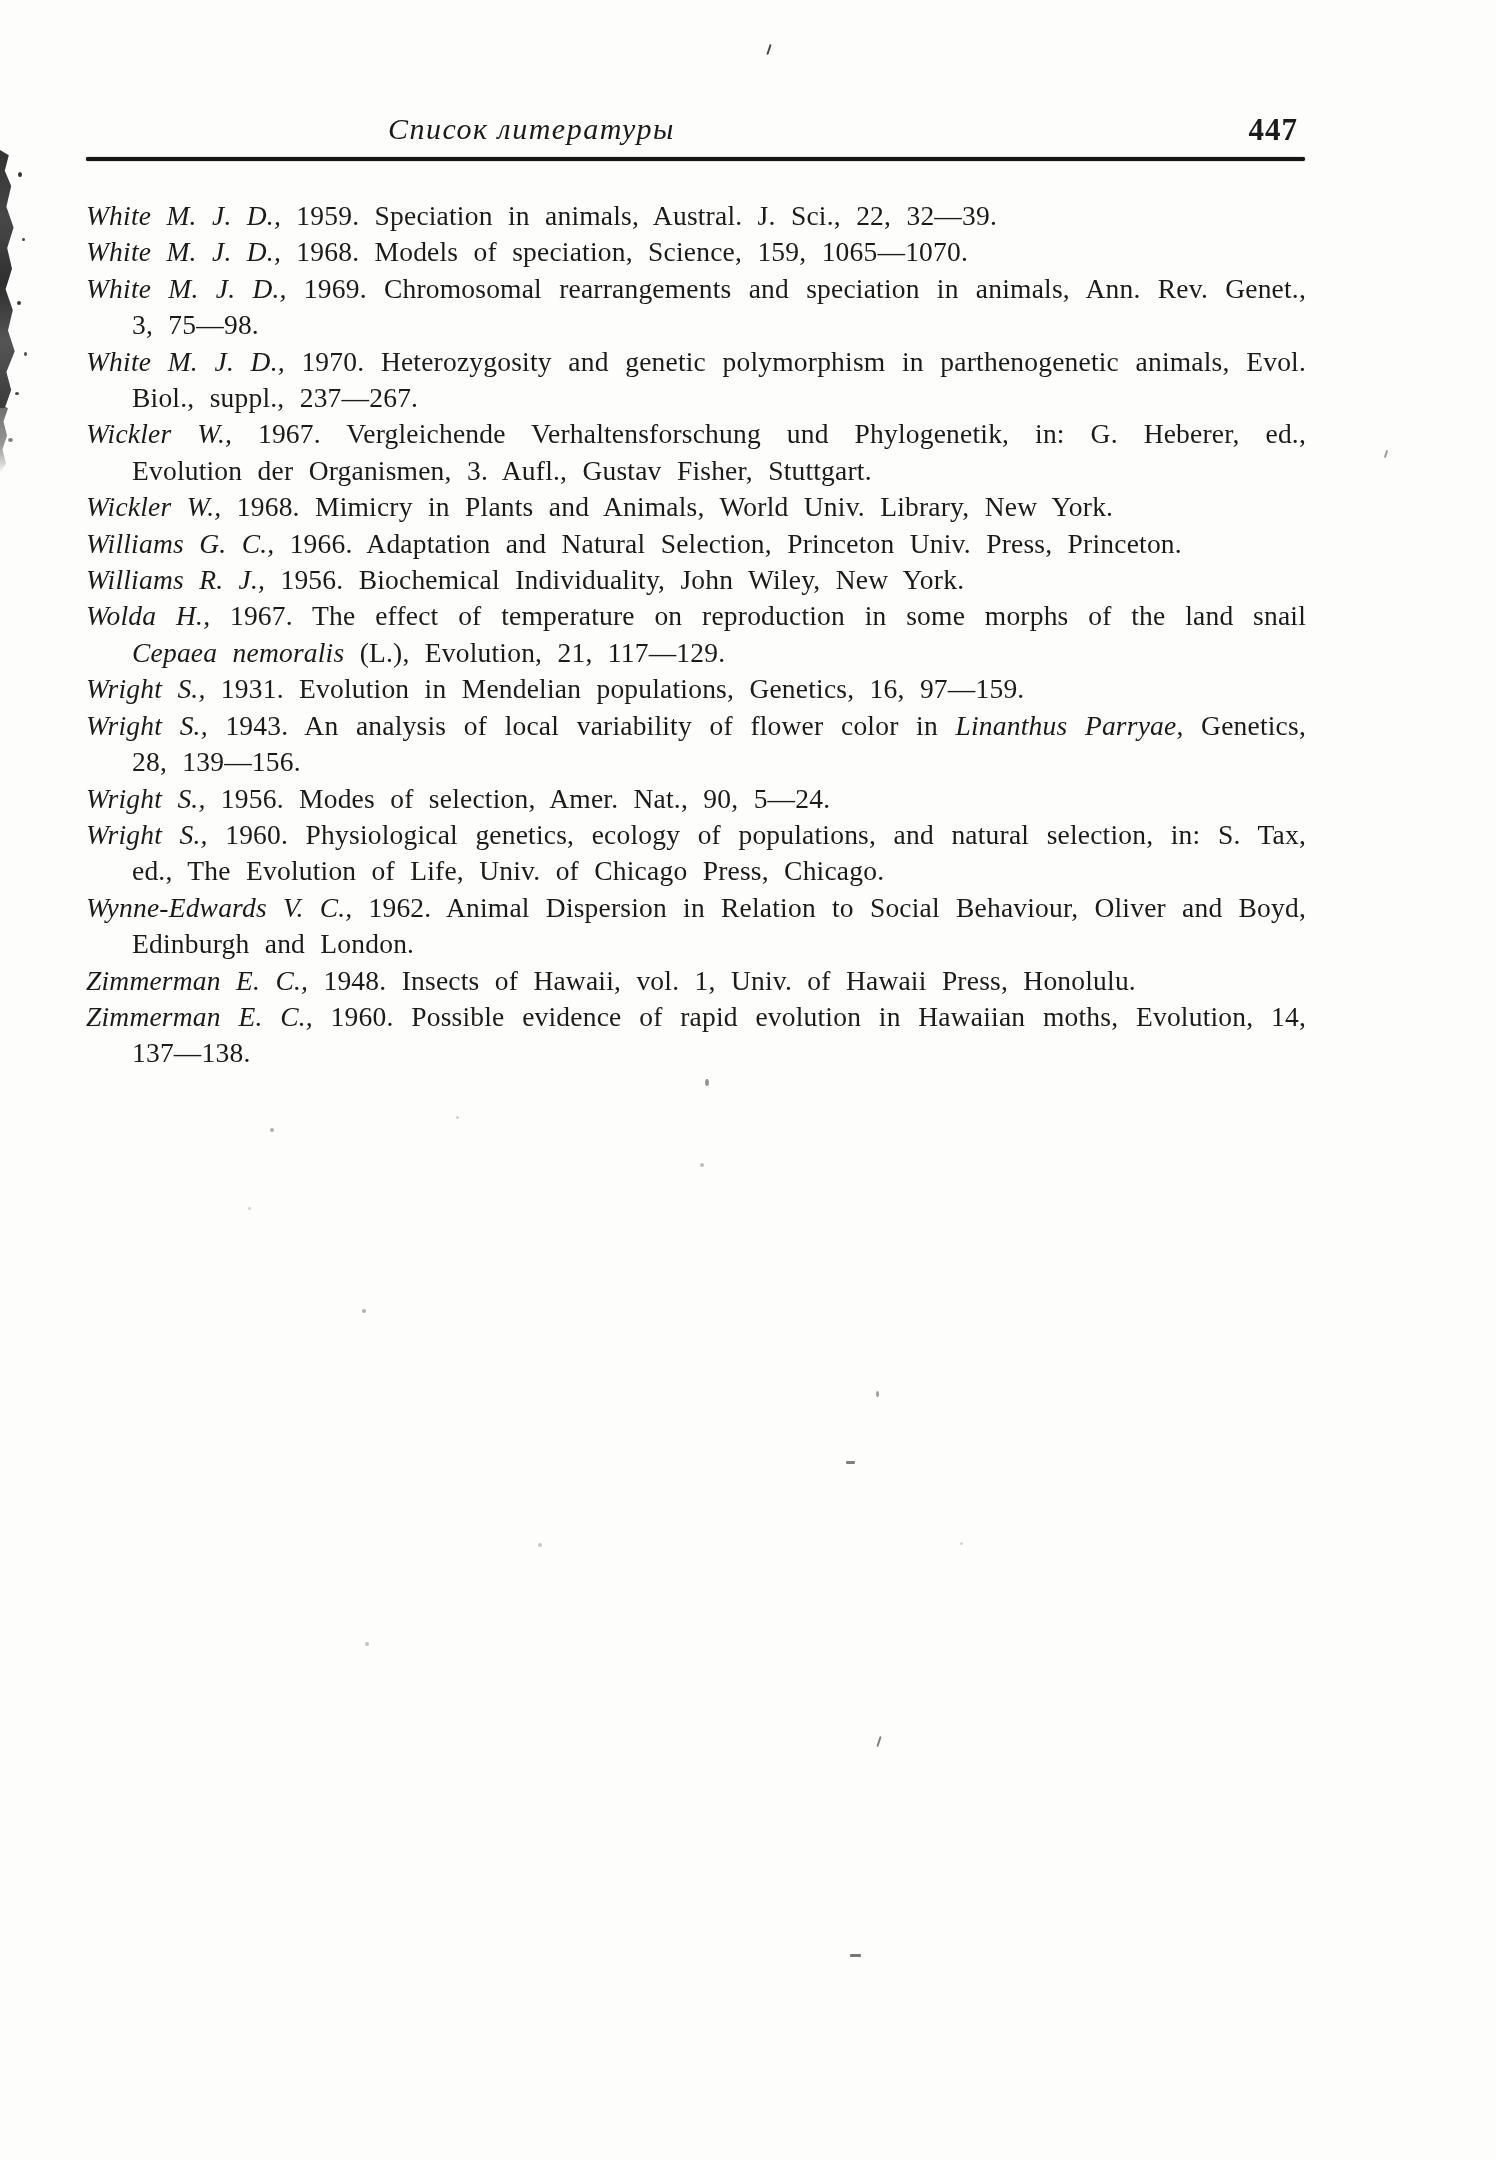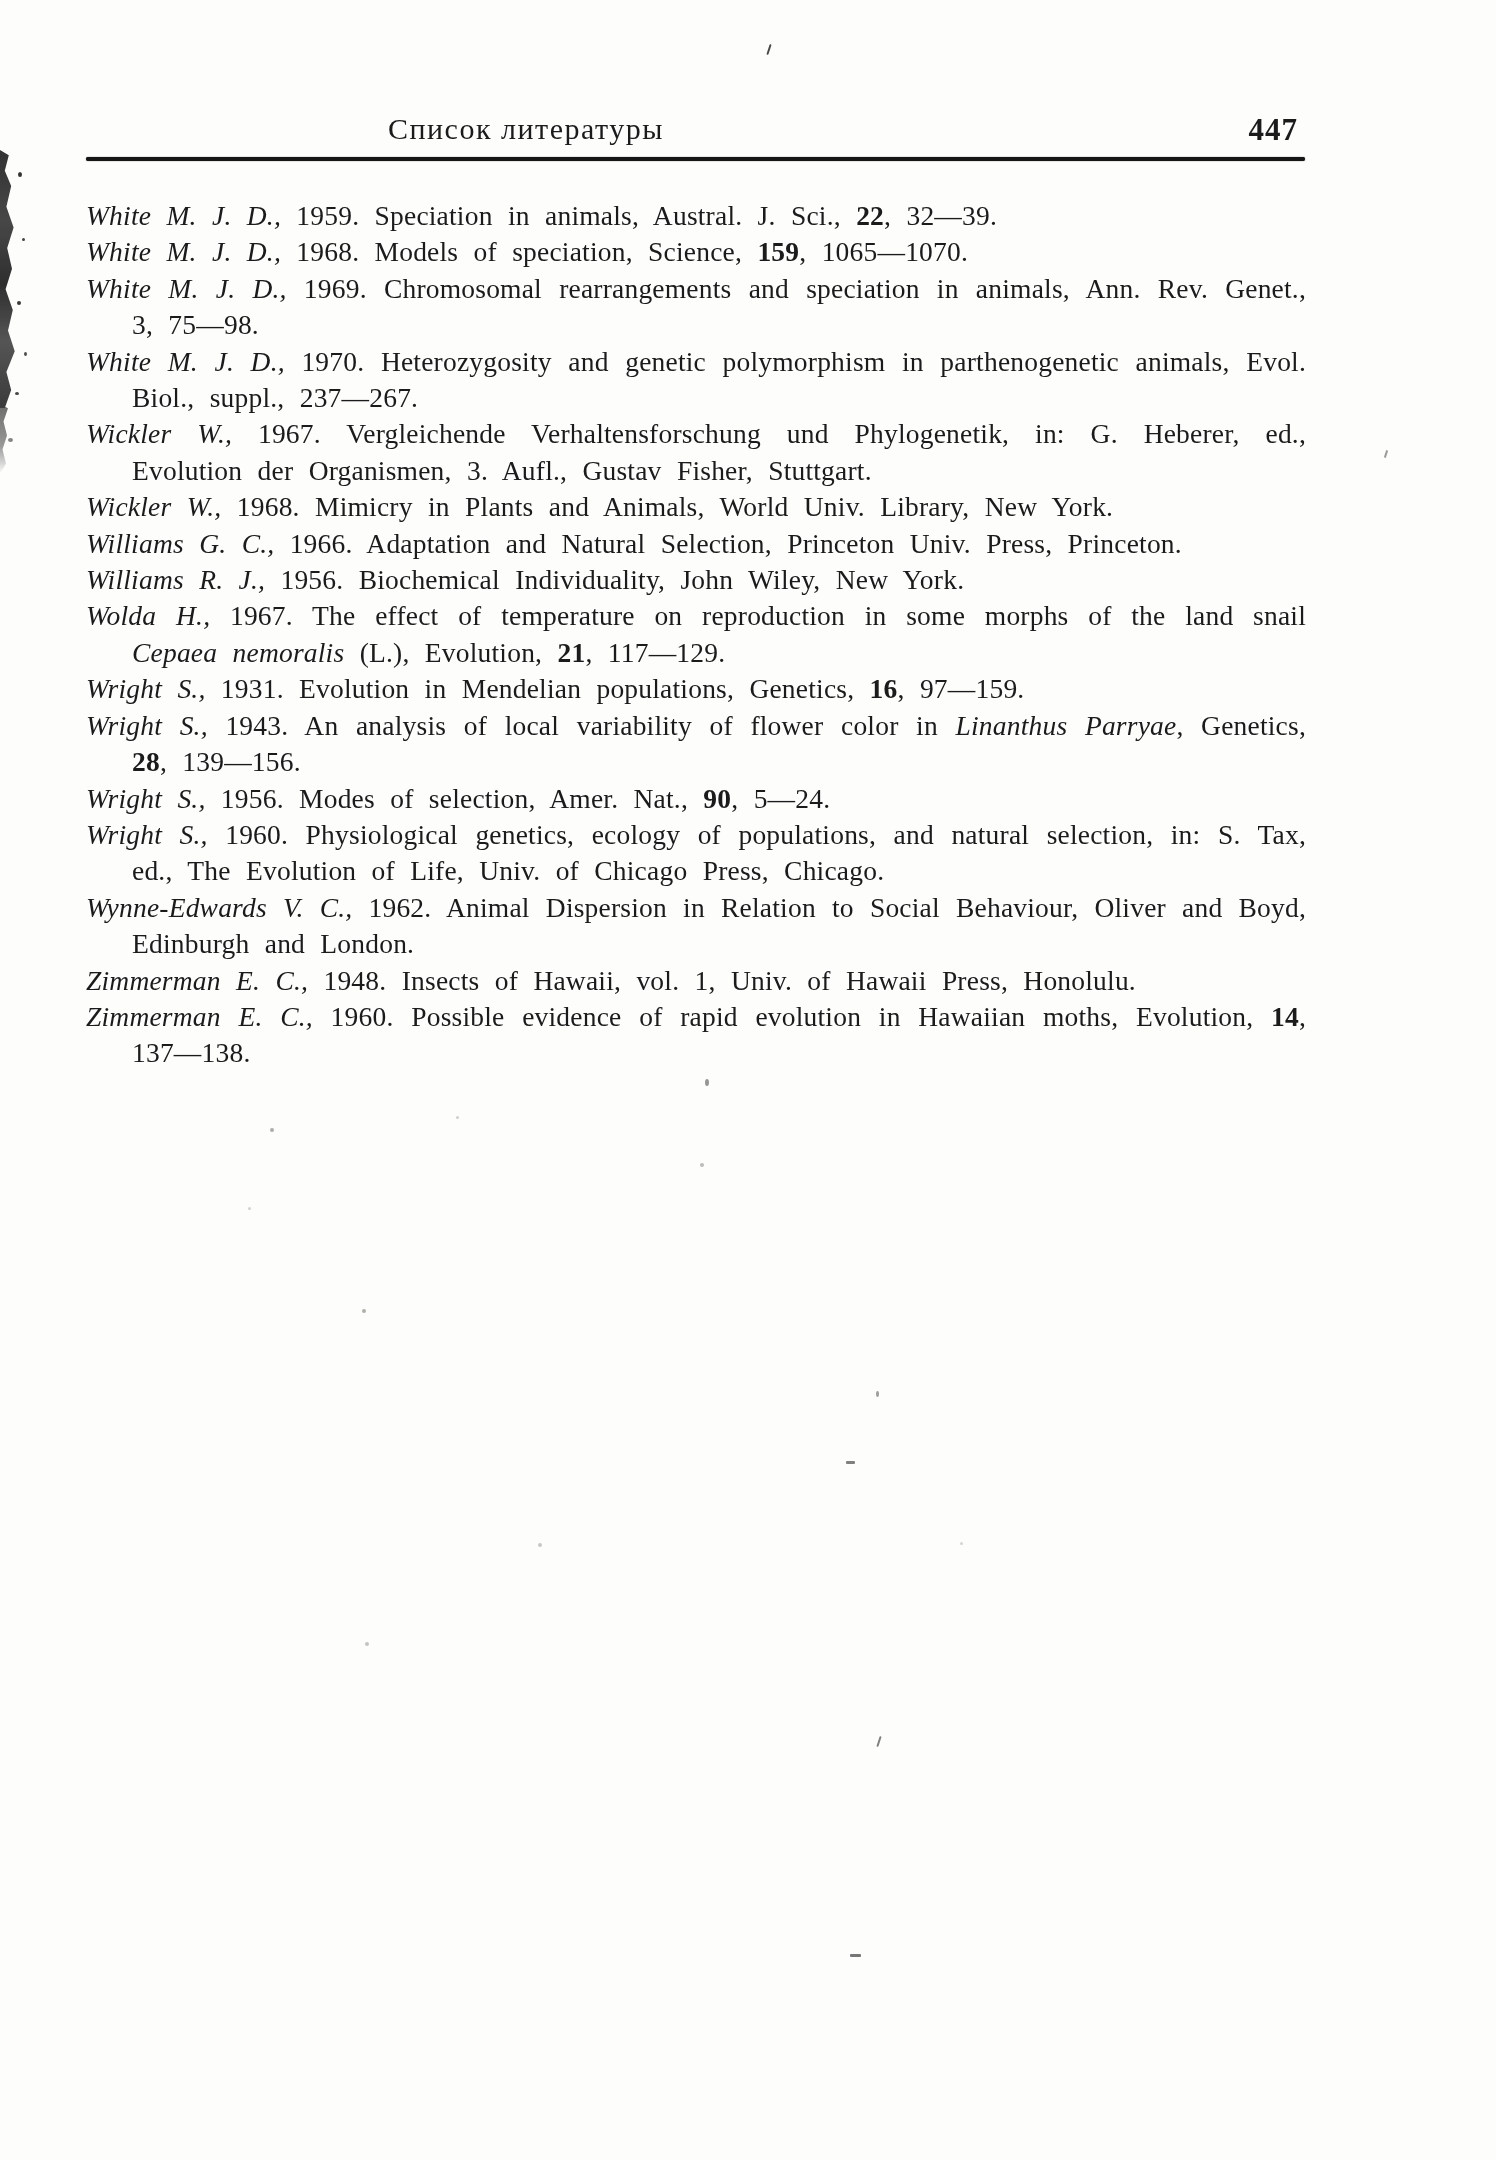--- a/index.html
+++ b/index.html
@@ -5,21 +5,21 @@
   html,body{margin:0;padding:0;}
   body{
     width:1496px;height:2160px;
     background:#fdfdfc;color:#1b1b1b;
     font-family:"Liberation Serif", serif;
     position:relative;overflow:hidden;
   }
   .page{position:absolute;inset:0;}
   .header-title{
     position:absolute;left:388px;top:112px;
-    font-size:30px;letter-spacing:1.5px;
+    font-style:italic;font-size:30px;letter-spacing:1.5px;
     white-space:nowrap;
   }
   .page-number{
     position:absolute;top:112px;right:198px;
     font-weight:bold;font-size:31px;letter-spacing:1px;
   }
   .header-rule{
     position:absolute;left:86px;top:157px;width:1219px;height:4px;
     background:#161616;border-radius:2px;
     box-shadow:0 0 1px #161616;
@@ -29,21 +29,21 @@
   }
   .entry{
     margin:0;
     padding-left:46px;text-indent:-46px;
     text-align:justify;
     font-size:27.5px;line-height:36.4px;
     word-spacing:0.30em;letter-spacing:0.2px;
   }
   .seg-normal{}
   .seg-italic{font-style:italic;margin-top:39px;}
-  .seg-bold{font-weight:bold;}
+  .seg-bold{font-weight:normal;}
   .seg-bolditalic{font-weight:bold;font-style:italic;}
 
   
   .edge-band{
     position:absolute;left:0;top:150px;width:16px;height:258px;
     background:linear-gradient(180deg,#222 0%,#383838 28%,#1d1d1d 52%,#474747 74%,#2a2a2a 100%);
     clip-path:polygon(0 0,55% 2%,30% 8%,70% 14%,40% 22%,85% 30%,45% 38%,75% 46%,35% 54%,80% 62%,50% 70%,92% 78%,40% 86%,70% 93%,30% 100%,0 100%);
     opacity:.92;filter:blur(.4px);
   }
   .edge-tail{

